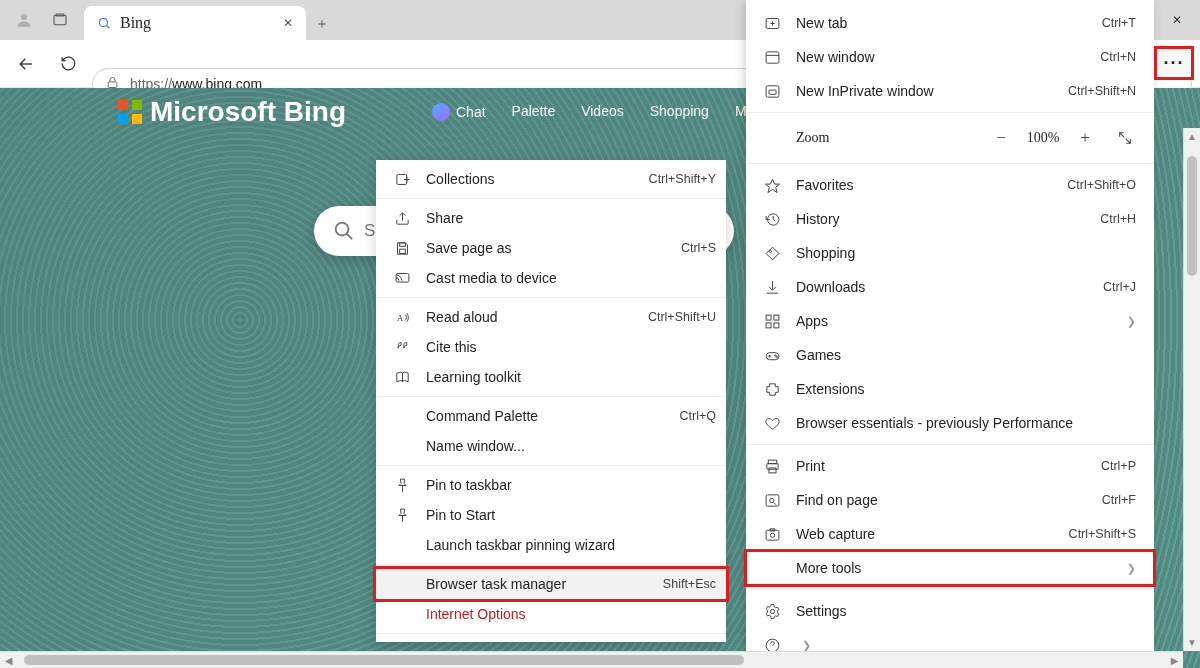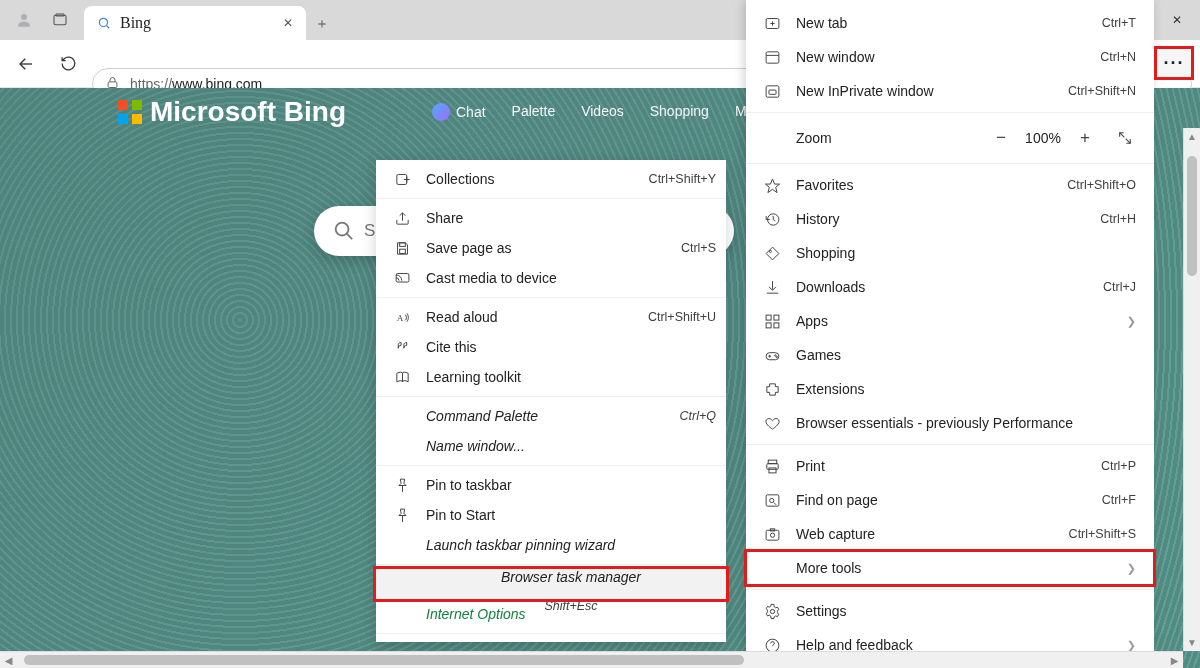--- a/index.html
+++ b/index.html
@@ -62,35 +62,35 @@
 
   
   .menu { position:absolute; top:0; right:46px; width:408px; background:#fff; box-shadow:-2px 1px 10px rgba(0,0,0,0.18); z-index:20; padding:6px 0; font-size:14px;}
   .menu-row { display:flex; align-items:center; height:34px; padding:0 18px 0 16px; gap:14px; color:#222; position:relative;}
   .menu-row .ico { width:20px; display:flex; align-items:center; justify-content:center;}
   .menu-row .ico svg{ width:17px; height:17px; stroke:#444; fill:none; stroke-width:1.4; }
   .menu-row .lbl{ flex:1;}
   .menu-row .sc{ color:#404040; font-size:12.5px;}
   .menu-row .chev{ color:#999; font-size:11px; margin-left:6px;}
   .menu-sep{ height:1px; background:#eee; margin:4px 0;}
-  .zoom-row{ display:flex; align-items:center; height:42px; padding:0 12px 0 50px; gap:0; color:#222;}
+  .zoom-row{ display:flex; align-items:center; height:42px; padding:0 12px 0 50px; gap:0; color:#222;font-family:Liberation Serif, serif;}
   .zoom-row .lbl{flex:1;}
   .zoom-btn{ width:34px; height:30px; display:flex;align-items:center;justify-content:center; color:#444; font-size:17px;}
   .zoom-val{ width:50px; text-align:center;}
   .zoom-fs{ width:34px; margin-left:6px;}
 
   .menu-red-box{ position:absolute; inset:-2px; border:3px solid #e21c1c; pointer-events:none;}
 
   
   .submenu { position:absolute; top:160px; left:376px; width:350px; background:#fff; box-shadow:0 4px 14px rgba(0,0,0,0.18); z-index:22; padding:4px 0; font-size:14px;}
   .submenu .menu-row{ height:30px; padding:0 10px 0 16px;}
-  .submenu .menu-row.noico{ padding-left:50px;font-style:italic;}
-  .submenu .menu-row.disabled{ color:#15803d;}
+  .submenu .menu-row.noico{ padding-left:50px;}
+  .submenu .menu-row.disabled{ color:#b91c1c;}
   .submenu .menu-red-box-s{ position:absolute; left:-3px; right:-3px; border:3px solid #e21c1c; pointer-events:none;}
-  .submenu .hl{ background:#f2f2f2;flex-direction:column;}
+  .submenu .hl{ background:#f2f2f2;}
 
 </style>
 </head>
 <body>
 
 <div class="titlebar">
   <div class="title-icons-left">
     <div class="tool-btn" style="width:32px;height:32px;">
       <svg width="18" height="18" viewBox="0 0 24 24" fill="#aeb0b3">
           <circle cx="12" cy="8" r="4"></circle>
@@ -379,21 +379,20 @@
     <span class="lbl">Settings</span>
   </div>
   <div class="menu-row">
     <span class="ico">
         <svg viewBox="0 0 24 24">
           <circle cx="12" cy="12" r="9"></circle>
           <path d="M9.5 9a2.5 2.5 0 1 1 3.5 2.3c-.8.4-1 1-1 1.7"></path>
           <line x1="12" y1="17" x2="12" y2="17.1"></line>
         </svg>
       </span>
-    <span class="lbl">Help and feedback</span>
     <span class="chev">❯</span>
   </div>
   <div class="menu-row">
     <span class="ico"></span>
 
   </div>
 
 </div>
 
 <div class="submenu">

